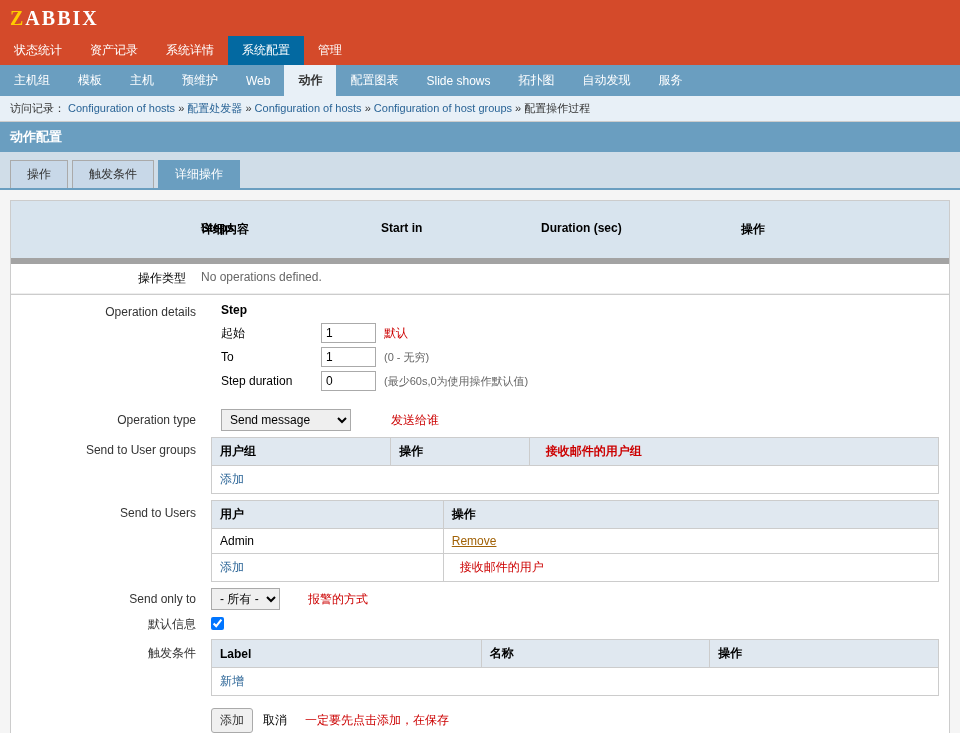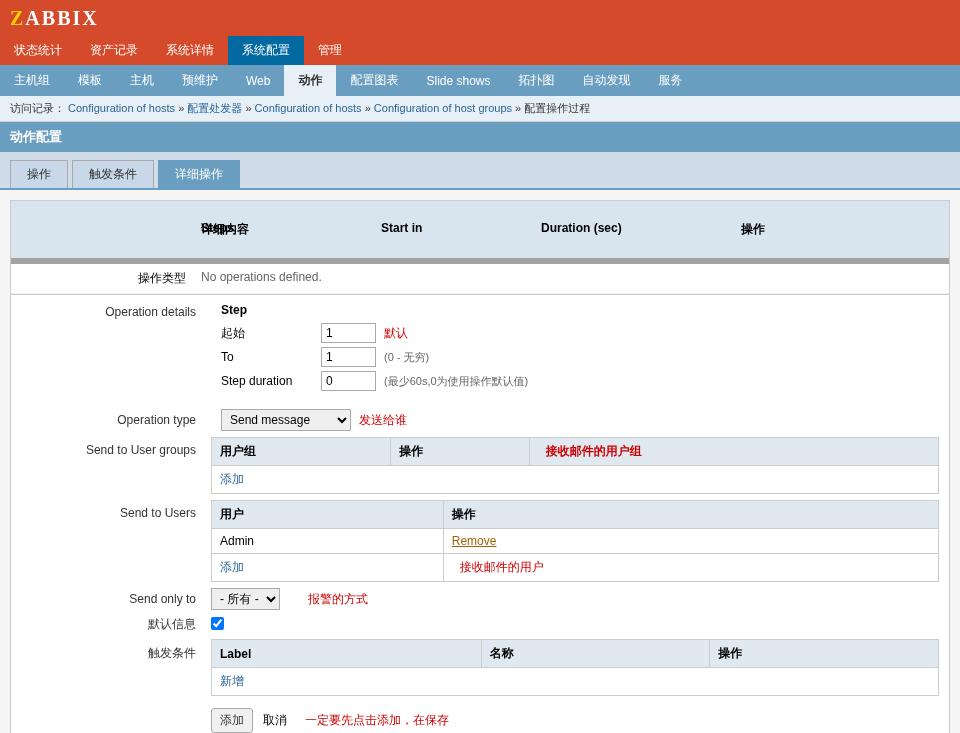--- a/index.html
+++ b/index.html
@@ -149,21 +149,21 @@
           <div style="display:flex; align-items:center; margin-bottom:4px;">
             <span style="min-width:100px; font-size:12px;">Step duration</span>
             <input type="text" value="0" style="width: 55px;">
             <span style="color:#666; font-size:11px; margin-left:8px;">(最少60s,0为使用操作默认值)</span>
           </div>
         </td>
       </tr>
 
       <tr>
         <td style="width:200px; text-align:right; padding:6px 15px 6px 10px; font-size:12px; color:#333;">Operation type</td>
-        <td style="padding:6px 10px; display:flex; align-items:center; flex-wrap:wrap;">
+        <td style="padding:6px 10px; display:flex; align-items:center; flex-wrap:wrap;gap:32px;">
           <select style="min-width:130px;">
             <option>Send message</option>
           </select>
           <span class="annotation">发送给谁</span>
         </td>
       </tr>
     </tbody>
       </table>
 
     <div style="display:flex; flex-direction:column; padding:0 10px;">

